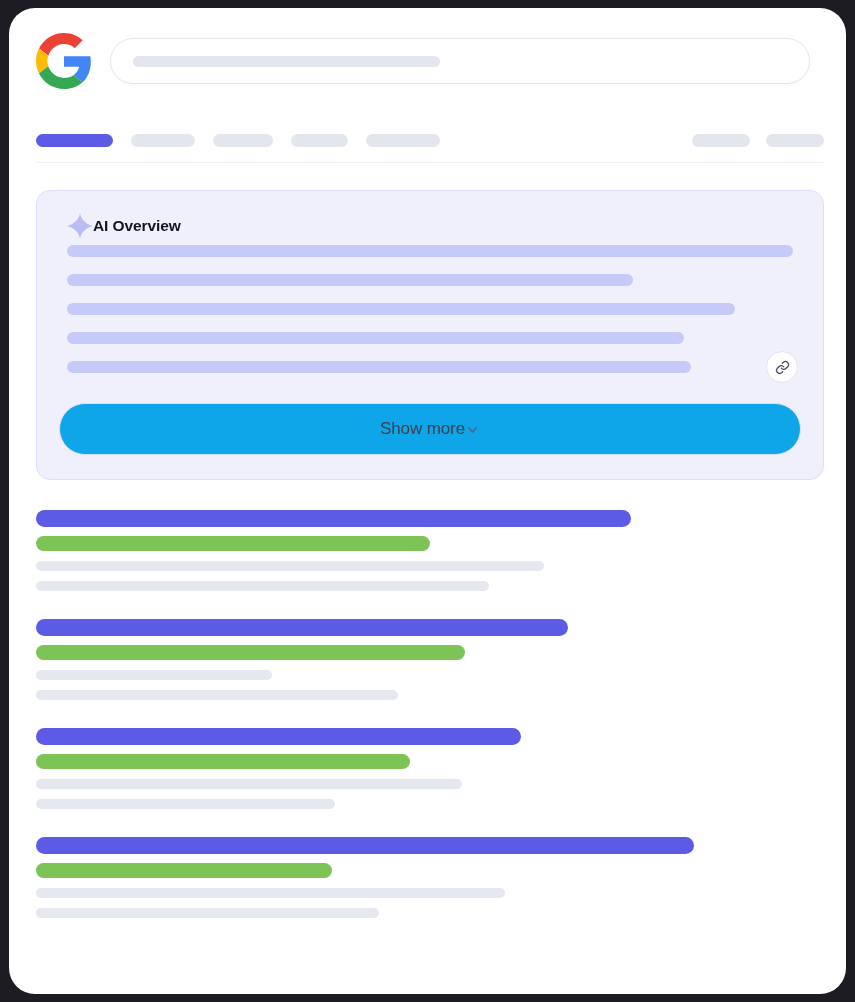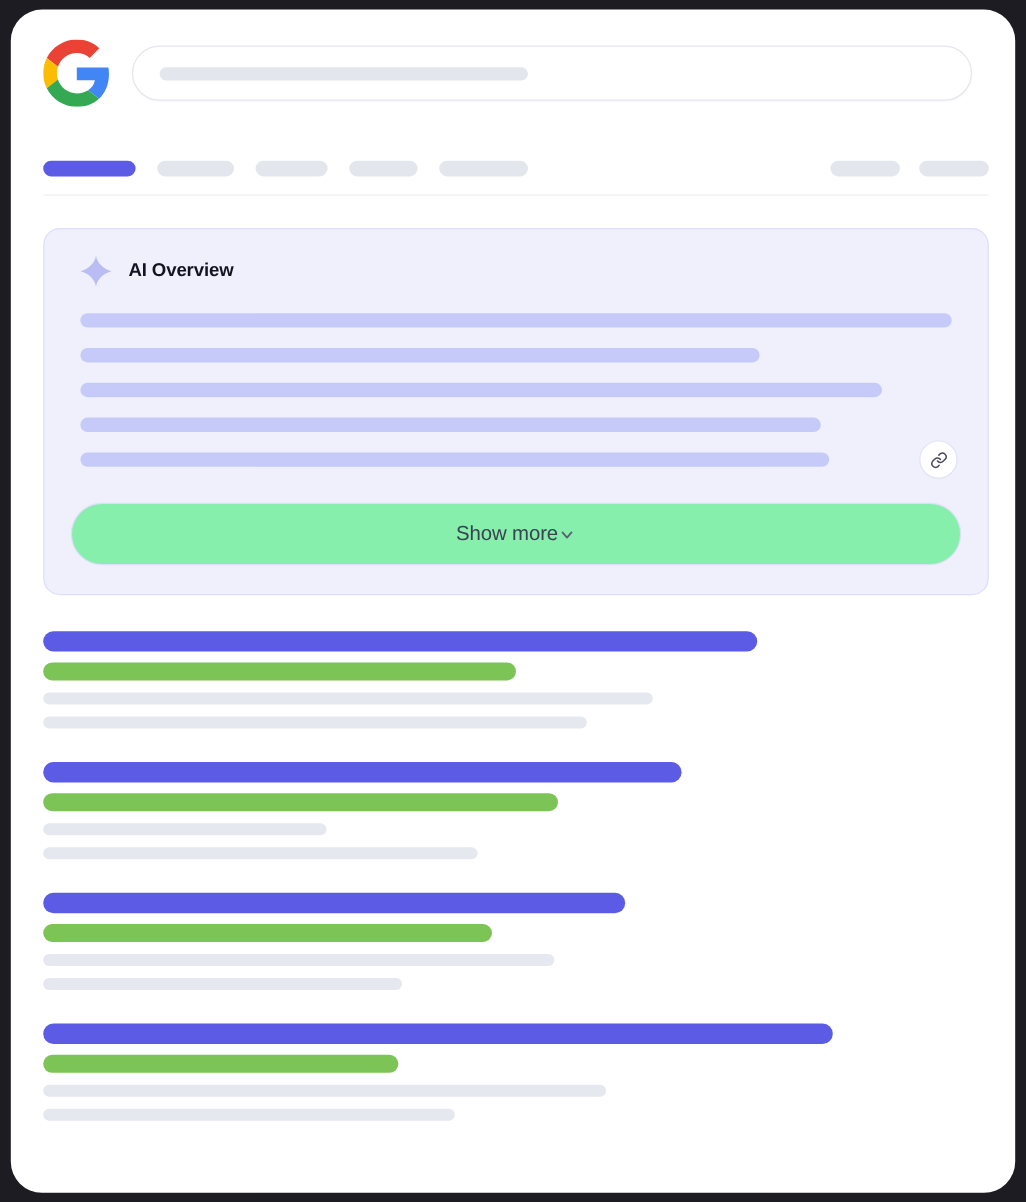--- a/index.html
+++ b/index.html
@@ -90,23 +90,22 @@
     margin-top: 27px;
     background: #eff0fc;
     border: 1px solid #dcdefb;
     border-radius: 14px;
     padding: 22px 22px 24px 22px;
   }
 
   .ai-head {
     display: flex;
     align-items: center;
-    gap: 14px;
     padding-left: 8px;
-    margin-bottom: 22px;
+    margin-bottom: 6px;
   }
   .sparkle-icon { width: 26px; height: 26px; display: block; flex: 0 0 26px; }
   .ai-title {
     font-size: 15.5px;
     font-weight: bold;
     color: #141420;
     letter-spacing: -0.1px;
   }
 
   .ai-lines { position: relative; padding: 0 8px; }
@@ -130,21 +129,21 @@
     display: flex;
     align-items: center;
     justify-content: center;
   }
   .link-chip svg { width: 15px; height: 15px; display: block; }
 
   .show-more-btn {
     margin-top: 30px;
     height: 52px;
     width: 100%;
-    background: #86efac;
+    background: #0ea5e9;
     border: 1px solid #dcdefb;
     border-radius: 26px;
     display: flex;
     align-items: center;
     justify-content: center;
     cursor: pointer;
   }
   .show-more-label {
     font-size: 17px;
     color: #3b4252;

